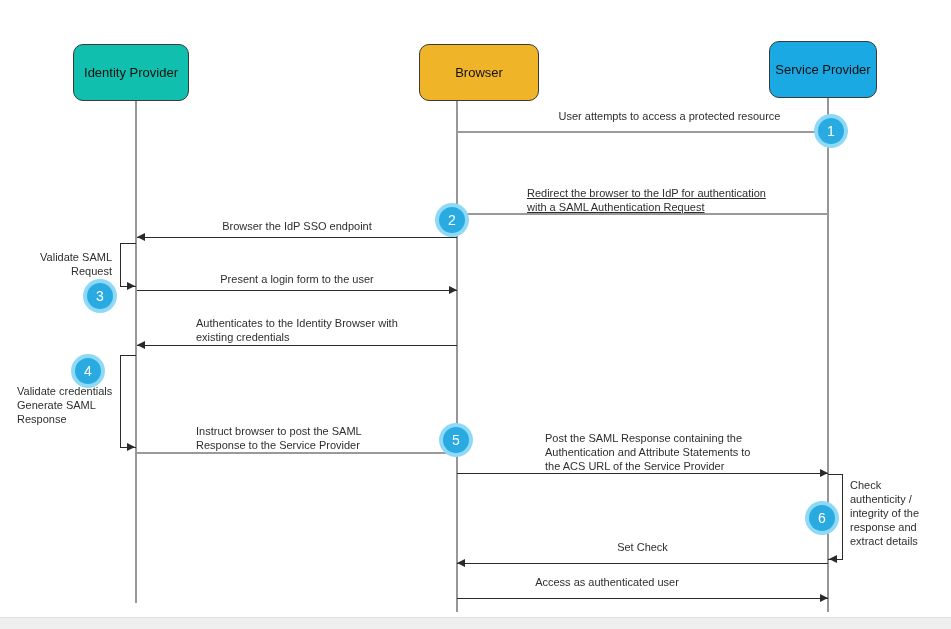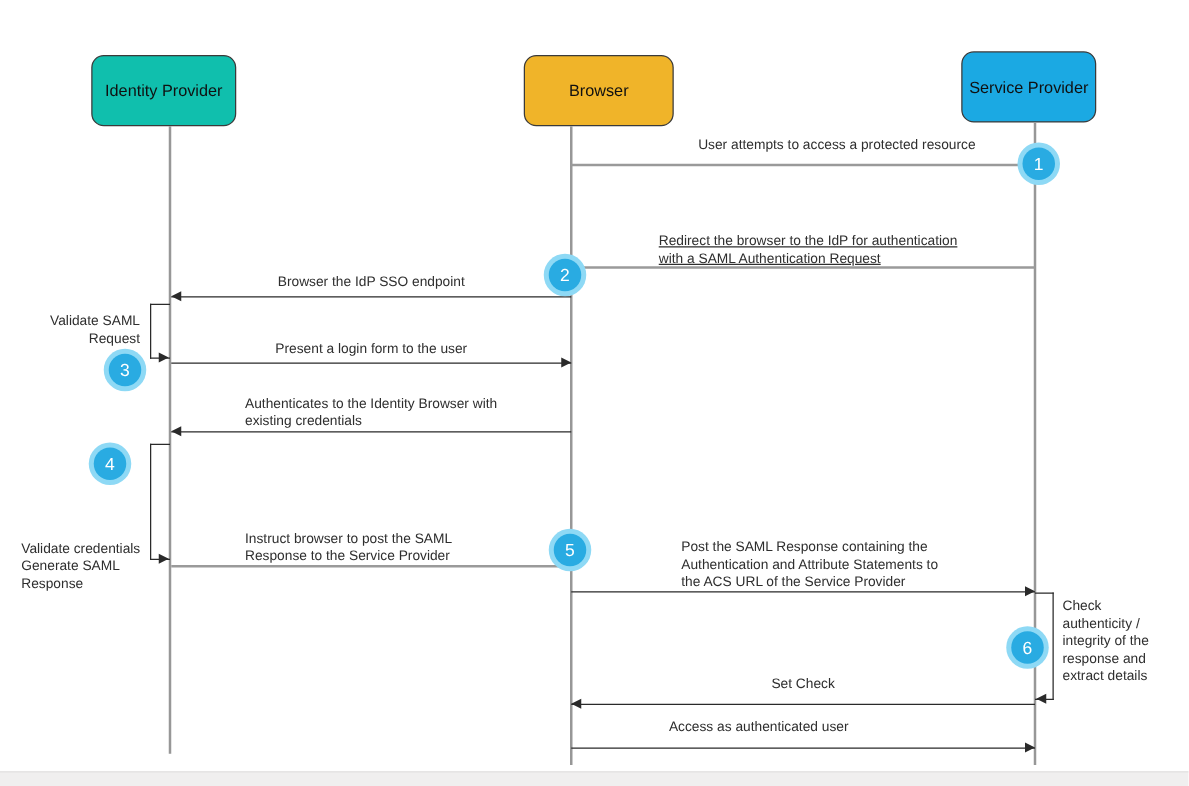--- a/index.html
+++ b/index.html
@@ -89,21 +89,21 @@
 
   <div class="mlabel center" style="left:137px; top:272px; width:320px;">Present a login form to the user</div>
   <div class="mline" style="left:137px; top:290px; width:320px;"></div>
   <div class="ah right" style="left:449px; top:286px;"></div>
 
   <div class="mlabel" style="left:196px; top:316px; width:270px;">Authenticates to the Identity Browser with
 existing credentials</div>
   <div class="mline" style="left:137px; top:345px; width:320px;"></div>
   <div class="ah left" style="left:137px; top:341px;"></div>
 
-  <div class="mlabel" style="left:17px; top:384px; width:130px;margin-top:48px;">Validate credentials
+  <div class="mlabel" style="left:17px; top:384px; width:130px;">Validate credentials
 Generate SAML
 Response</div>
   <div class="loop-l" style="left:120px; top:355px; width:16px; height:93px;"></div>
   <div class="ah right" style="left:127px; top:443px;"></div>
 
   <div class="mlabel" style="left:196px; top:424px; width:250px;">Instruct browser to post the SAML
 Response to the Service Provider</div>
   <div class="mline gray" style="left:137px; top:452px; width:320px;"></div>
 
   <div class="mlabel" style="left:545px; top:431px; width:280px;">Post the SAML Response containing the

